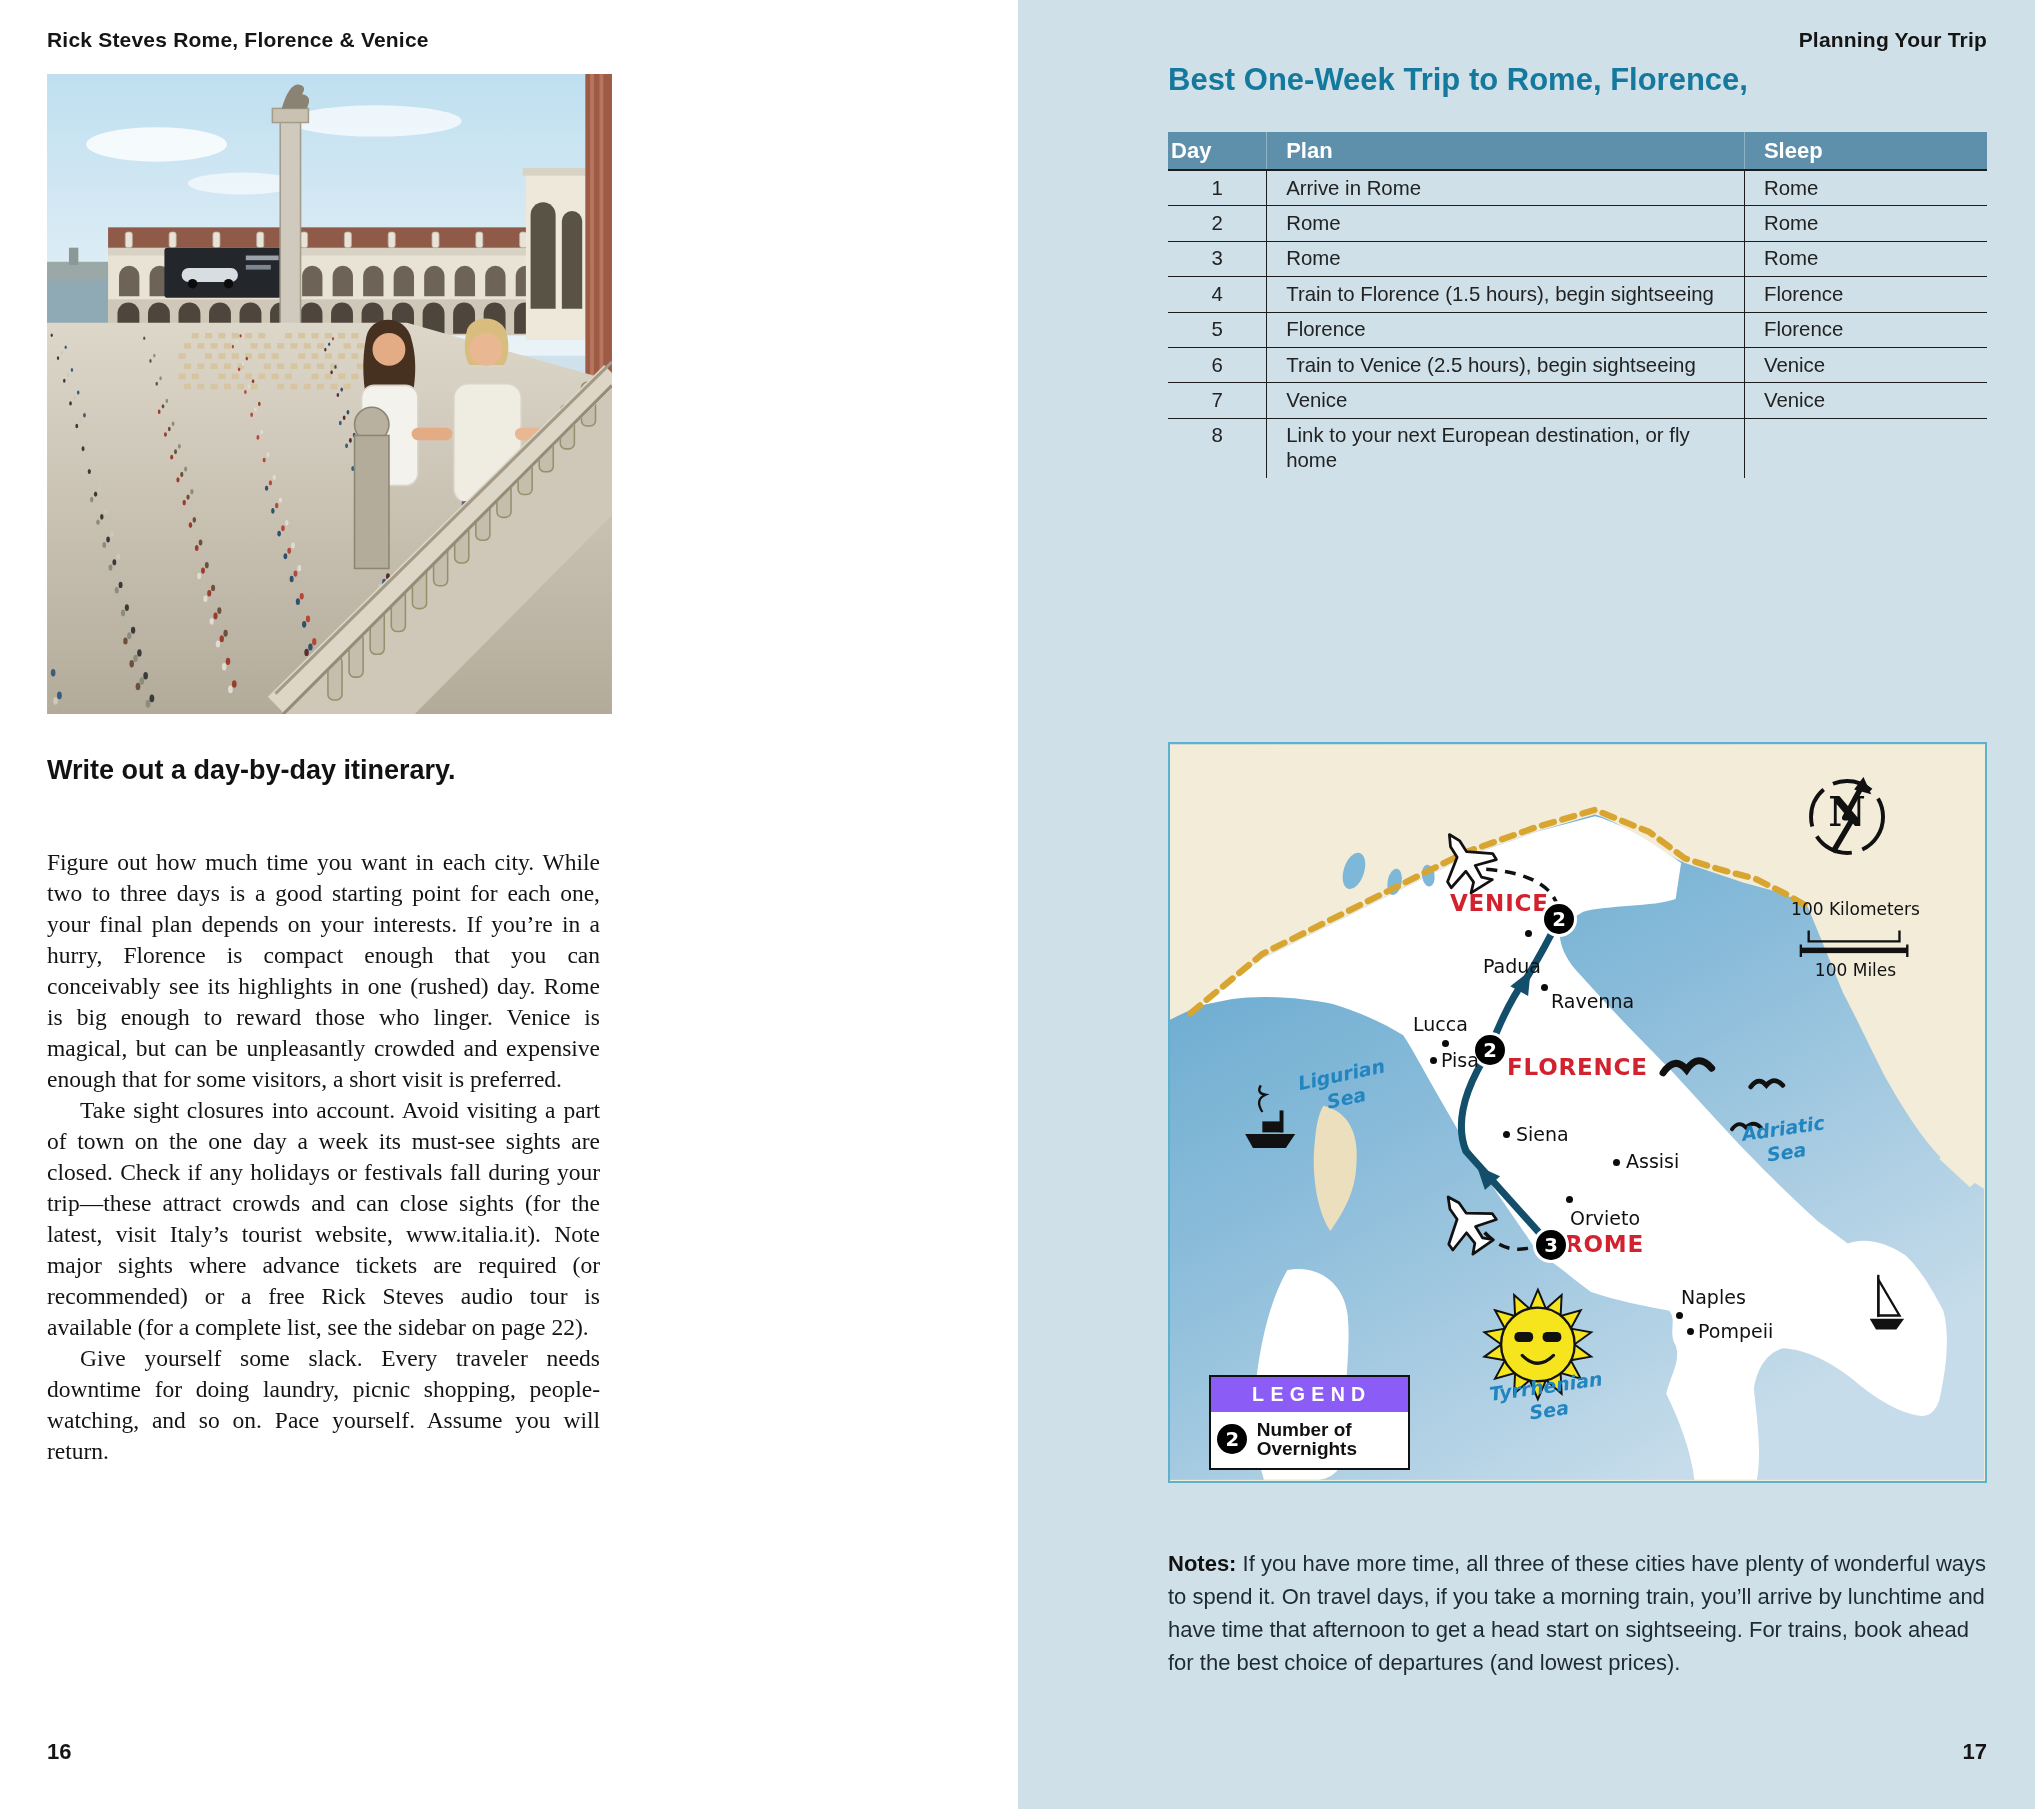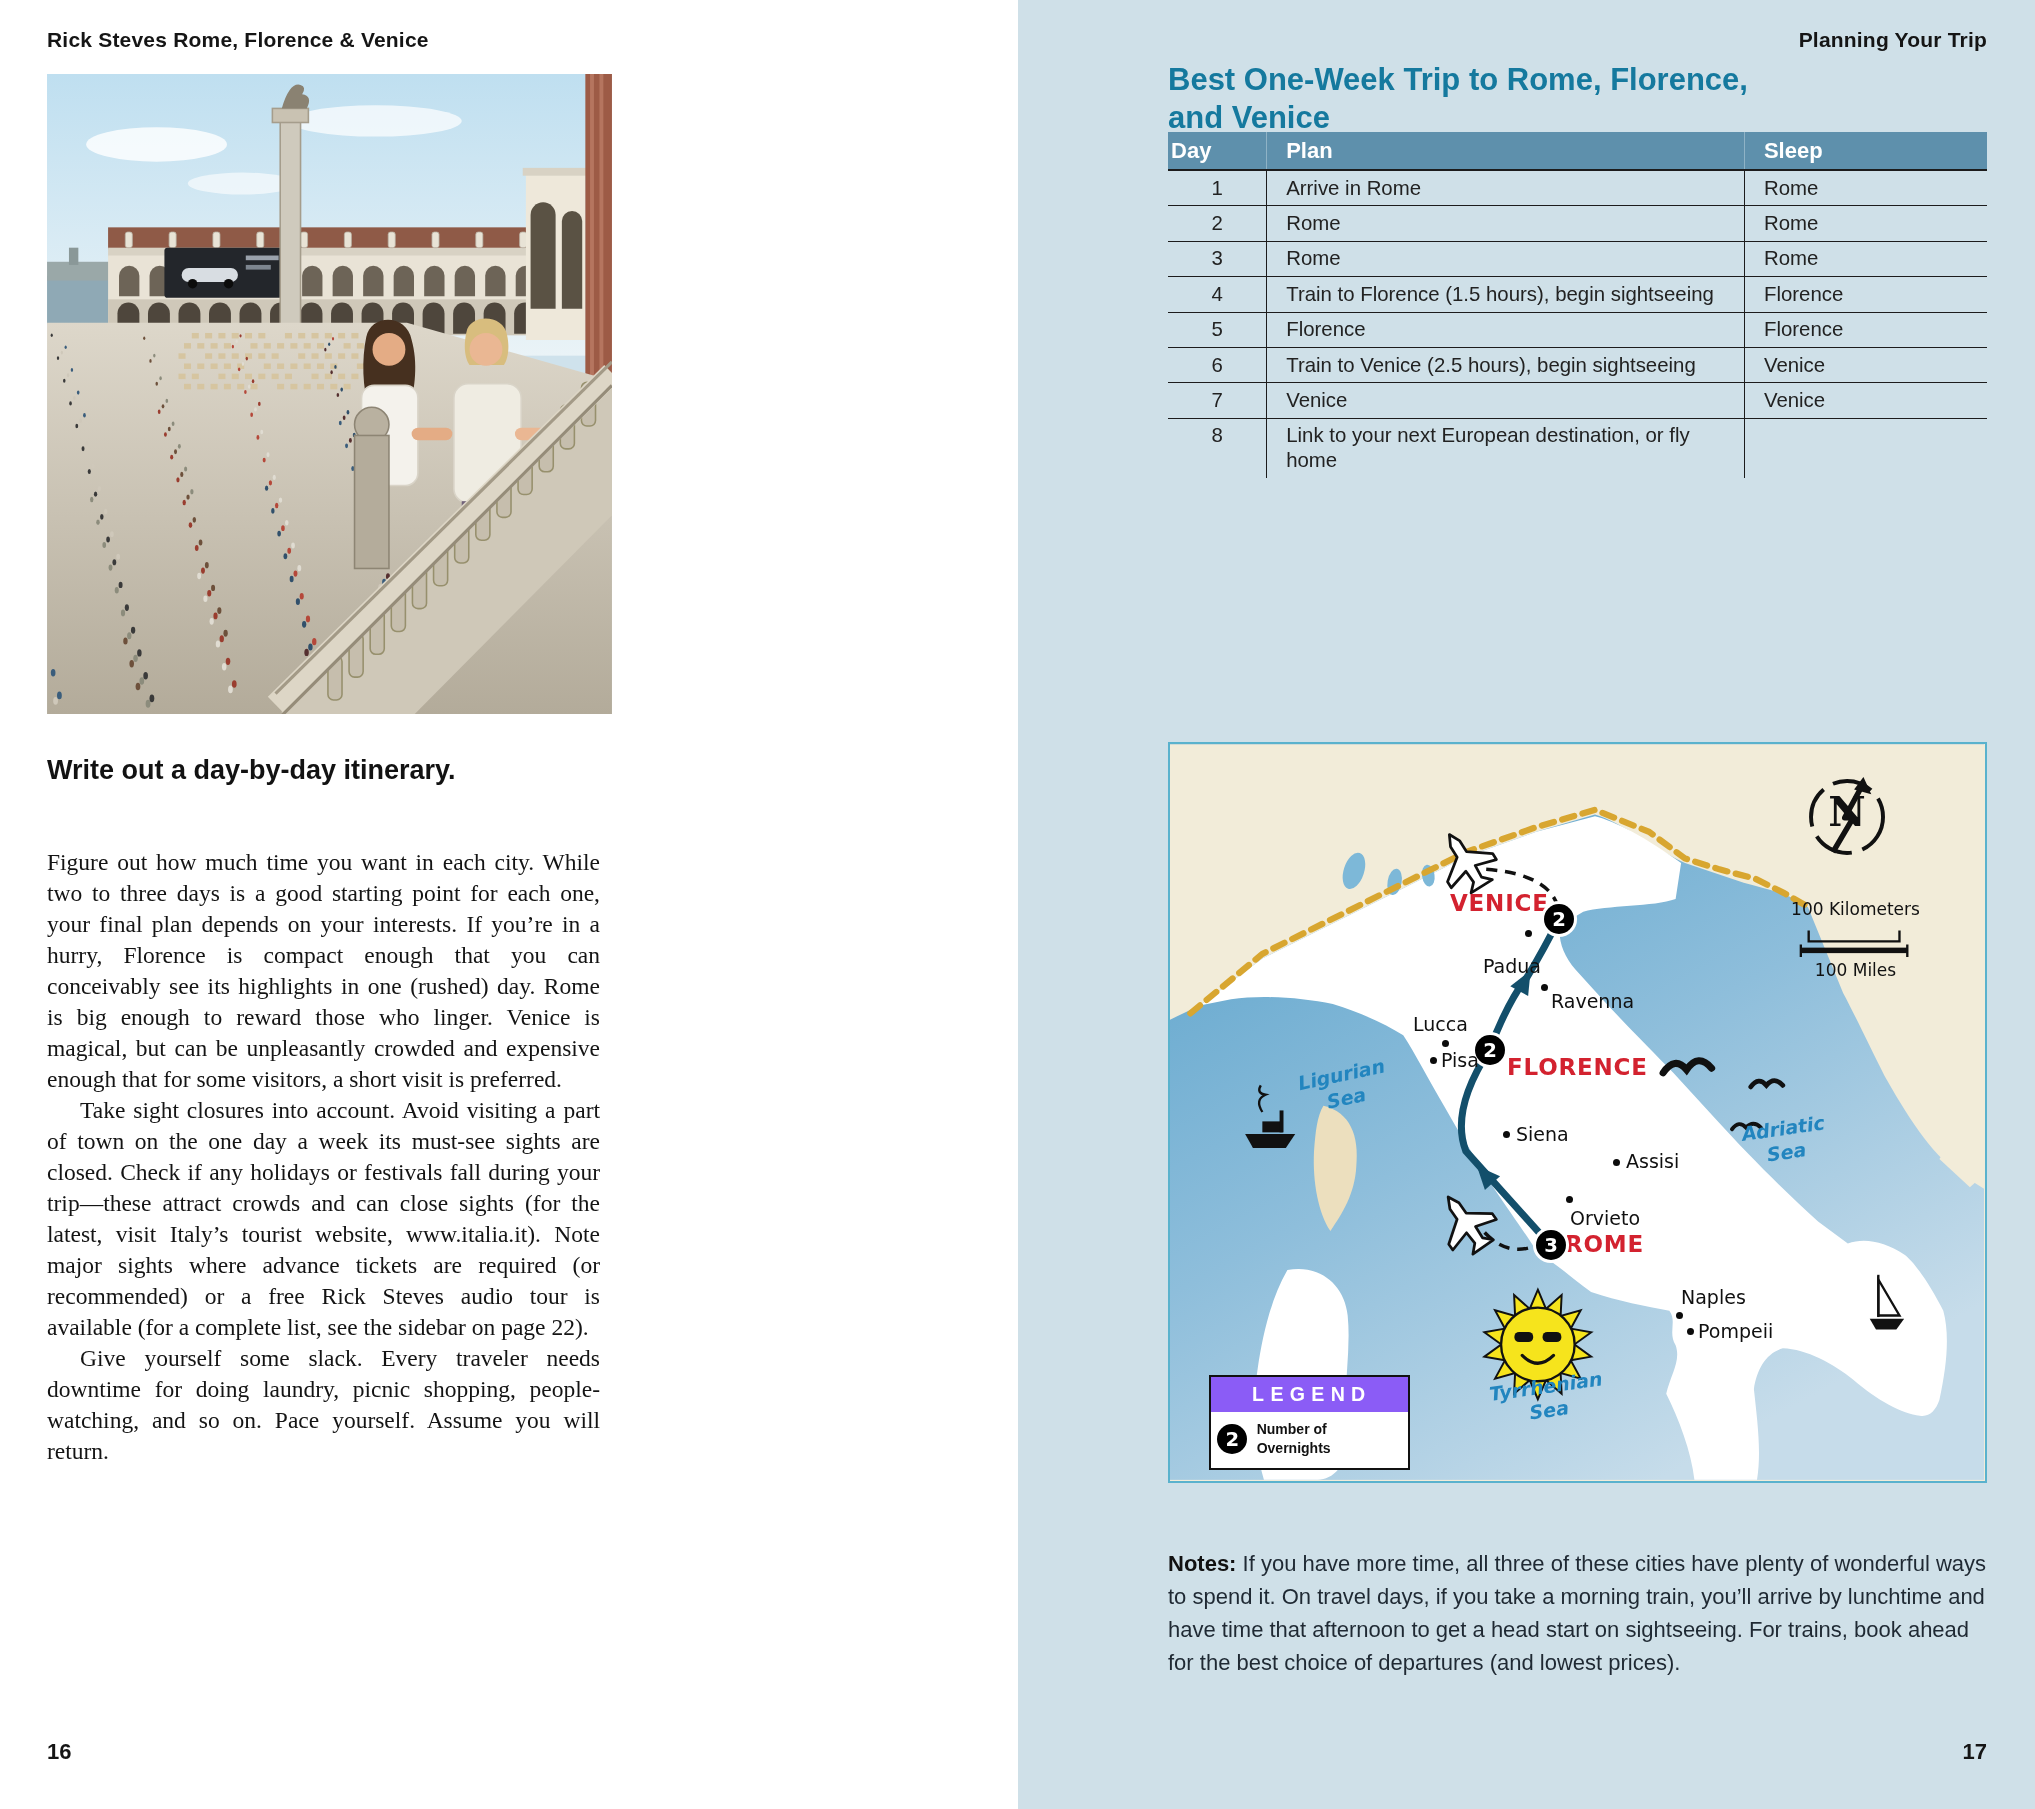--- a/index.html
+++ b/index.html
@@ -50,21 +50,21 @@
   .scale-text{position:absolute;font-family:"DejaVu Sans",sans-serif;font-size:17px;color:#111;
               width:141px;text-align:center;}
   #compass-n{position:absolute;left:648px;top:44px;width:58px;text-align:center;
              font-family:"DejaVu Serif",serif;font-size:41px;font-weight:bold;color:#111;}
   
   #legend{left:39px;top:631px;width:197px;border:2.3px solid #111;background:#fff;}
   #legend-header{background:#8b5cf6;color:#fff;text-align:center;font-weight:bold;
                  font-size:19.6px;letter-spacing:6.3px;padding:6.3px 0 5.5px 4.7px;}
   #legend-body{display:flex;align-items:center;gap:9.4px;padding:7.8px 6.3px 9.4px 6.3px;}
   #legend-badge{position:static;box-shadow:none;flex:0 0 auto;}
-  #legend-label{font-size:14px;font-weight:bold;line-height:19.6px;color:#111;
+  #legend-label{font-size:19px;font-weight:bold;line-height:19.6px;color:#111;
                 font-family:"Liberation Sans",sans-serif;}
   
   #notes{left:150px;top:1525px;width:819px;font-size:22px;line-height:33px;color:#1f2933;}
   #notes .nl{font-weight:bold;color:#111;}
 </style>
 </head>
 <body>
 
 <div id="page">
 
@@ -473,21 +473,20 @@
     </div>
 
     <div class="abs page-num" style="left:47px;top:1739px;">16</div>
   </div>
 
   <div id="page-right" class="abs">
     <div class="abs running-head" style="right:49px;top:28px;">Planning Your Trip</div>
 
     <div id="rp-title" class="abs">
       <div>Best One-Week Trip to Rome, Florence,</div>
-      <div>and Venice</div>
     </div>
 
     <table id="trip-table" class="abs">
       <thead>
         <tr>
           <th class="day-col" style="width:98px;">Day</th>
           <th class="colsep" style="width:490px;">Plan</th>
           <th class="colsep" style="width:231px;">Sleep</th>
         </tr>
       </thead>

